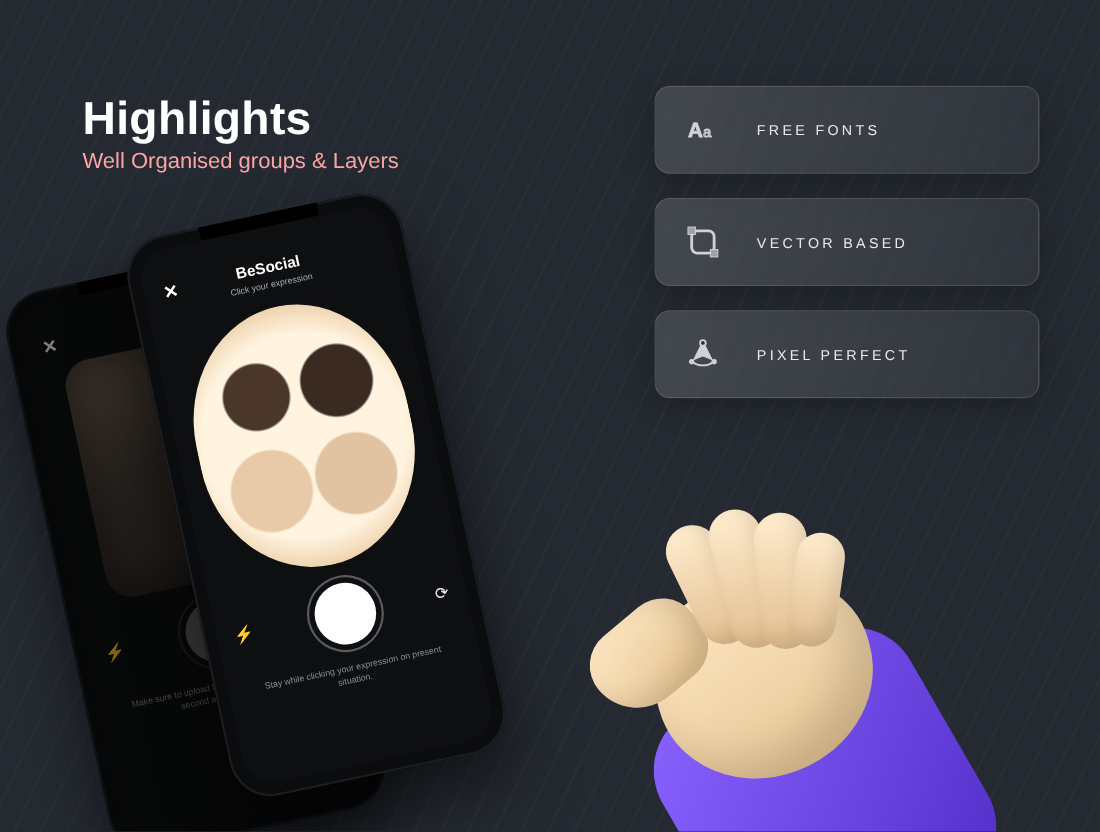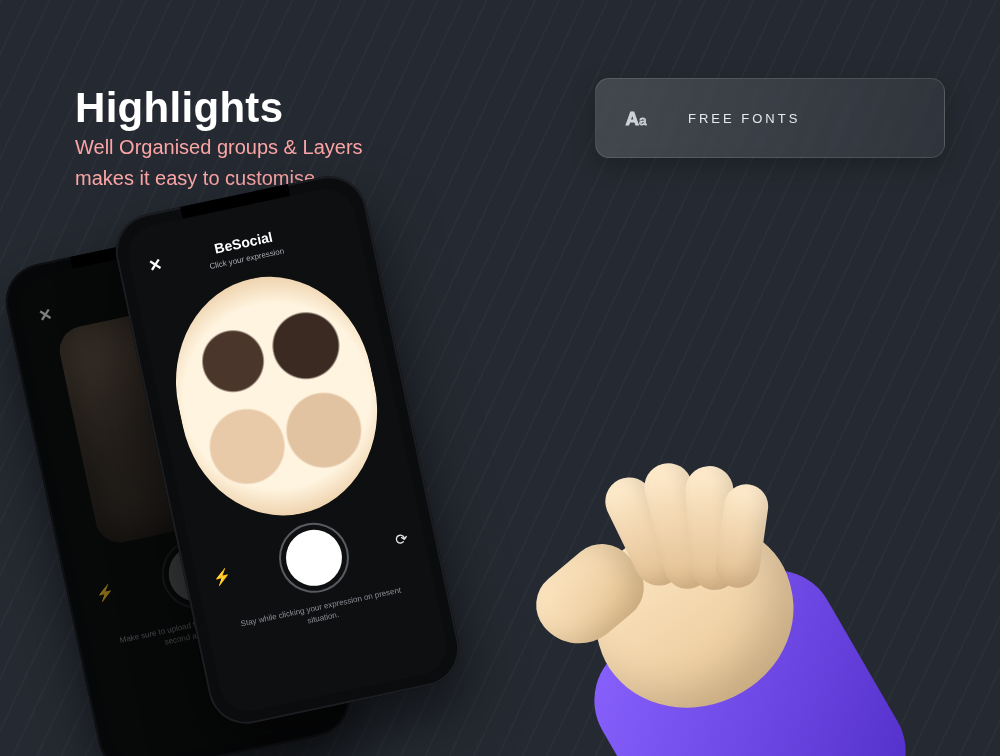--- a/index.html
+++ b/index.html
@@ -198,21 +198,20 @@
   .f3{left:68px;top:10px;transform:rotate(-4deg);height:124px;}
   .f4{left:100px;top:28px;transform:rotate(8deg);height:104px;width:44px;}
 </style>
 </head>
 <body>
 <div class="hatch"></div>
 
 <div class="heading">Highlights</div>
 <div class="subheading">
   <span>Well Organised groups &amp; Layers</span><br>
-  <span>makes it easy to customise</span>
 </div>
 
 <div class="phones">
 
   <div class="phone back">
     <div class="notch"></div>
     <div class="phone-inner">
       <span class="close-x">✕</span>
       <div class="app-title" style="opacity:.5">&nbsp;</div>
       <div class="back-img"></div>
@@ -261,16 +260,38 @@
       <svg viewBox="0 0 40 40">
           <text x="4" y="28" font-size="22" font-weight="700" fill="#cfd3d8">A</text>
           <text x="20" y="28" font-size="16" fill="#8f949b">a</text>
         </svg>
     </div>
     <div class="card-label">FREE FONTS</div>
   </div>
 
 
 
-
+  <div class="card">
+    <div class="card-icon">
+      <svg viewBox="0 0 40 40">
+        <rect x="8" y="8" width="24" height="24" rx="6" fill="none" stroke="#cfd3d8" stroke-width="3"></rect>
+        <rect x="4" y="4" width="8" height="8" fill="#9ea3aa"></rect>
+          <rect x="28" y="28" width="8" height="8" fill="#9ea3aa"></rect>
+      </svg>
+    </div>
+    <div class="card-label">VECTOR BASED</div>
+  </div>
+
+  <div class="card">
+    <div class="card-icon">
+      <svg viewBox="0 0 40 40">
+        <path d="M20 6 L30 26 L20 22 L10 26 Z" fill="#cfd3d8"></path>
+        <circle cx="20" cy="8" r="3" fill="#2a2e35" stroke="#cfd3d8" stroke-width="2"></circle>
+        <circle cx="8" cy="28" r="2.5" fill="#cfd3d8"></circle>
+          <circle cx="32" cy="28" r="2.5" fill="#cfd3d8"></circle>
+        <path d="M8 28 Q20 36 32 28" fill="none" stroke="#cfd3d8" stroke-width="2"></path>
+      </svg>
+    </div>
+    <div class="card-label">PIXEL PERFECT</div>
+  </div>
 
 
 </div>
 
 </body></html>

